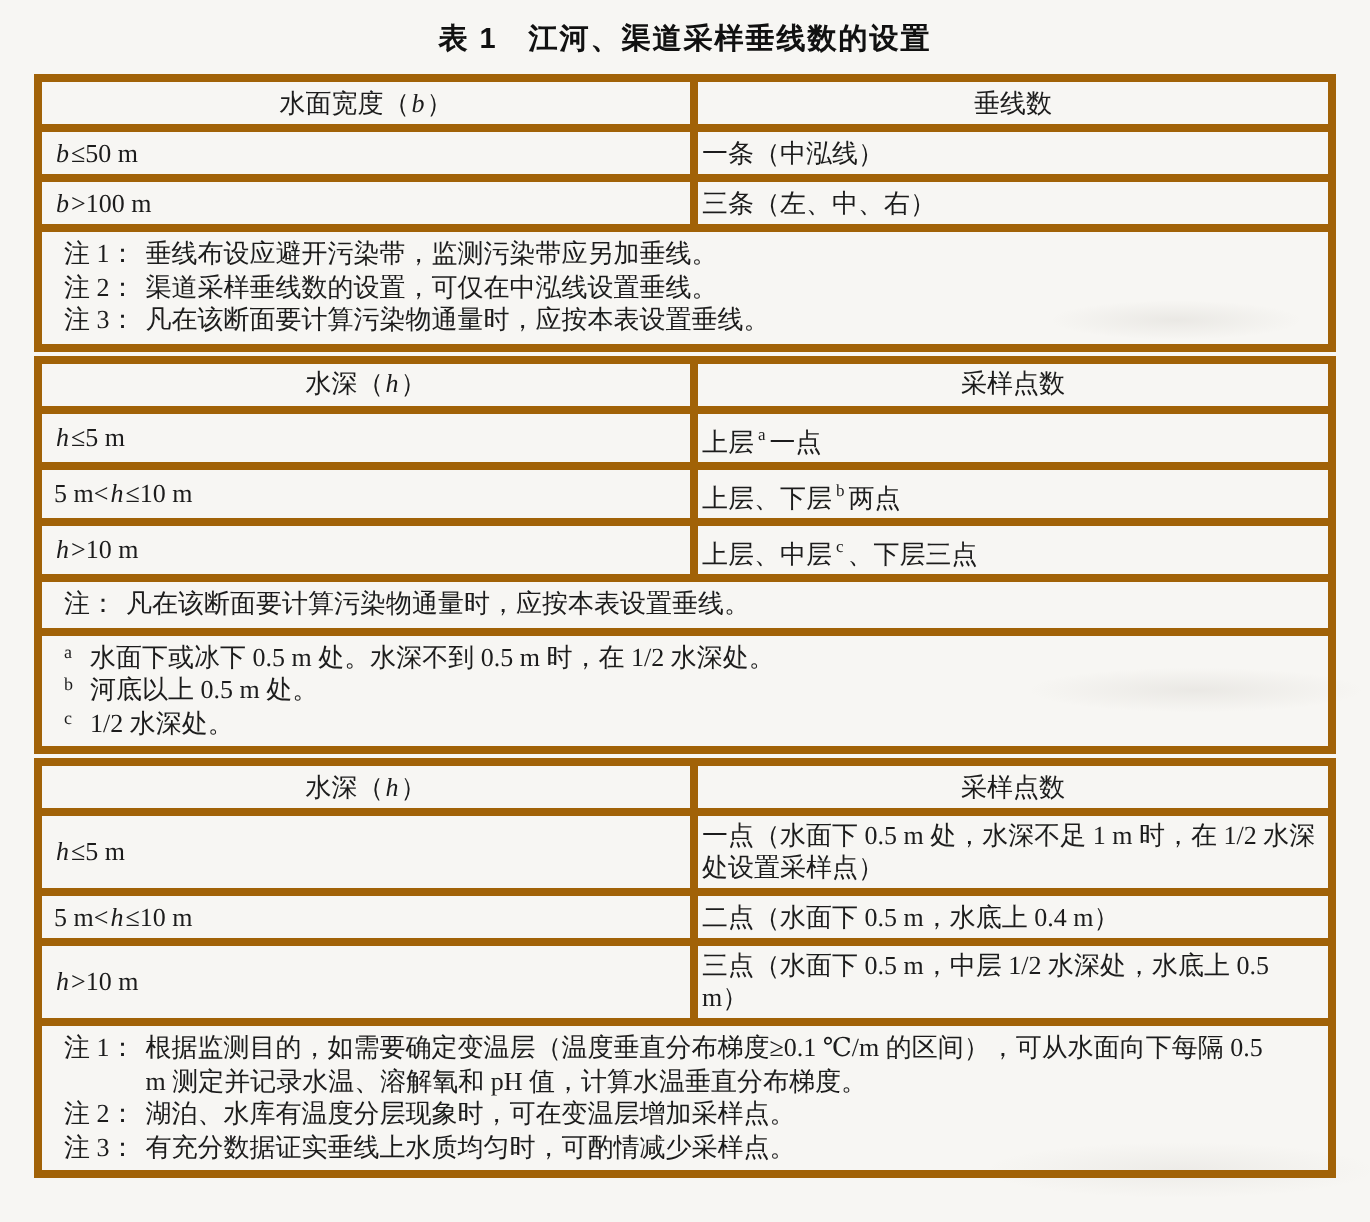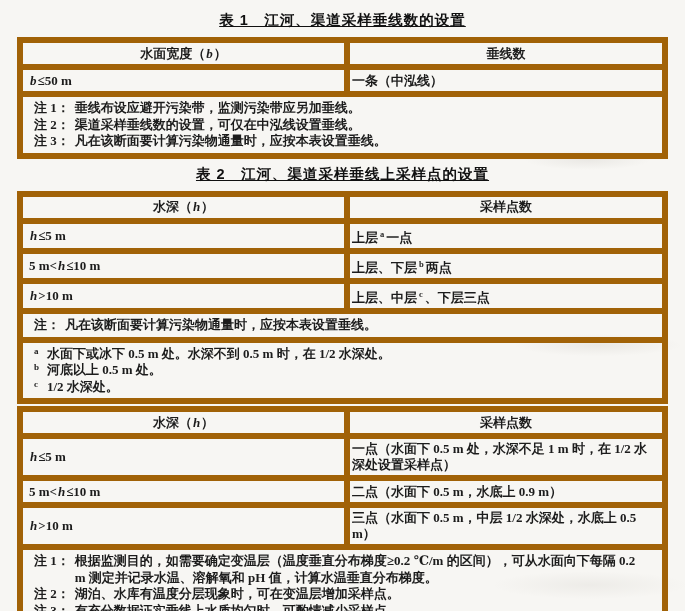--- a/index.html
+++ b/index.html
@@ -12,30 +12,30 @@
       radial-gradient(ellipse 90px 14px at 588px 160px, rgba(120,112,100,0.10), transparent 70%),
       radial-gradient(ellipse 120px 16px at 598px 345px, rgba(120,112,100,0.10), transparent 70%),
       radial-gradient(ellipse 140px 20px at 590px 585px, rgba(120,112,100,0.08), transparent 70%);
   }
   .page { padding-top: 5px; }
   .tbl-title {
     text-align: center; font-weight: bold; font-size: 14.5px; line-height: 18px;
     margin: 10px 0 8px 0; letter-spacing: 1px; color: #111;
     font-family: "Liberation Sans", "DejaVu Sans", sans-serif;
   }
-  .tbl-title:first-of-type { margin-top: 6px; text-decoration: underline; }
+  .tbl-title:first-of-type { margin-top: 6px; }
   .tbl-holder { width: 651px; margin: 0 auto; }
   table.std-table {
     width: 651px; border-collapse: collapse; table-layout: fixed;
     border: 2px solid #262626; background: transparent;
     margin: 0 0 2px 0;
   }
   th, td {
-    border: 6px solid #a16207;
-    font-size: 13px; font-weight: bold;
+    border: 4px solid #a16207;
+    font-size: 13px; font-weight: normal;
     line-height: 16px; padding: 2px 6px;
     vertical-align: middle;
     word-break: break-all;
   }
   th.hdr { height: 17px; text-align: center; }
   td.cell-left { text-align: left; }
   td.cell-right { text-align: left; padding-left: 2px; }
   td.data-cell { height: 17px; }
   td.notes-cell, td.foot-cell { padding: 3px 22px 3px 11px; }
   .note-line { display: flex; line-height: 16.5px; font-size: 13px; }
@@ -68,88 +68,36 @@
               <th class="hdr"><span>水面宽度（</span><i class="var">b</i><span>）</span></th>
               <th class="hdr"><span>垂线数</span></th>
             </tr>
           </thead>
           <tbody>
             <tr>
               <td class="cell-left data-cell"><i class="var">b</i><span>≤50 m</span></td>
               <td class="cell-right data-cell"><span>一条（中泓线）</span></td>
             </tr>
             <tr>
+              <td class="cell-left data-cell"><i class="var">b</i><span>&gt;100 m</span></td>
+              <td class="cell-right data-cell"><span>三条（左、中、右）</span></td>
+            </tr>
+            <tr>
               <td class="notes-cell" colspan="2">
                 <div class="note-line">
                   <span class="note-label">注 1：</span>
                   <span class="note-text">垂线布设应避开污染带，监测污染带应另加垂线。</span>
                 </div>
                 <div class="note-line">
                   <span class="note-label">注 2：</span>
                   <span class="note-text">渠道采样垂线数的设置，可仅在中泓线设置垂线。</span>
                 </div>
                 <div class="note-line">
                   <span class="note-label">注 3：</span>
                   <span class="note-text">凡在该断面要计算污染物通量时，应按本表设置垂线。</span>
-                </div>
-              </td>
-            </tr>
-          </tbody>
-        </table>
-      </div>
-  </section>
-
-  <section>
-    <div class="tbl-title">表 2　江河、渠道采样垂线上采样点的设置</div>
-    <div class="tbl-holder">
-        <table class="std-table">
-          <colgroup>
-            <col style="width: 50.7%;">
-            <col style="width: 49.3%;">
-          </colgroup>
-          <thead>
-            <tr>
-              <th class="hdr"><span>水深（</span><i class="var">h</i><span>）</span></th>
-              <th class="hdr"><span>采样点数</span></th>
-            </tr>
-          </thead>
-          <tbody>
-            <tr>
-              <td class="cell-left data-cell"><i class="var">h</i><span>≤5 m</span></td>
-              <td class="cell-right data-cell"><span>上层</span><sup class="supvar">a</sup><span>一点</span></td>
-            </tr>
-            <tr>
-              <td class="cell-left data-cell"><span>5 m&lt;</span><i class="var">h</i><span>≤10 m</span></td>
-              <td class="cell-right data-cell"><span>上层、下层</span><sup class="supvar">b</sup><span>两点</span></td>
-            </tr>
-            <tr>
-              <td class="cell-left data-cell"><i class="var">h</i><span>&gt;10 m</span></td>
-              <td class="cell-right data-cell"><span>上层、中层</span><sup class="supvar">c</sup><span>、下层三点</span></td>
-            </tr>
-            <tr>
-              <td class="notes-cell" colspan="2">
-                <div class="note-line">
-                  <span class="note-label">注：</span>
-                  <span class="note-text">凡在该断面要计算污染物通量时，应按本表设置垂线。</span>
-                </div>
-              </td>
-            </tr>
-            <tr>
-              <td class="foot-cell" colspan="2">
-                <div class="foot-line">
-                  <span class="foot-marker">a</span>
-                  <span class="foot-text">水面下或冰下 0.5 m 处。水深不到 0.5 m 时，在 1/2 水深处。</span>
-                </div>
-                <div class="foot-line">
-                  <span class="foot-marker">b</span>
-                  <span class="foot-text">河底以上 0.5 m 处。</span>
-                </div>
-                <div class="foot-line">
-                  <span class="foot-marker">c</span>
-                  <span class="foot-text">1/2 水深处。</span>
                 </div>
               </td>
             </tr>
           </tbody>
         </table>
       </div>
   </section>
 
   <section>
     <div class="tbl-holder">
@@ -160,44 +108,99 @@
           </colgroup>
           <thead>
             <tr>
               <th class="hdr"><span>水深（</span><i class="var">h</i><span>）</span></th>
               <th class="hdr"><span>采样点数</span></th>
             </tr>
           </thead>
           <tbody>
             <tr>
               <td class="cell-left data-cell"><i class="var">h</i><span>≤5 m</span></td>
-              <td class="cell-right data-cell"><span>一点（水面下 0.5 m 处，水深不足 1 m 时，在 1/2 水深处设置采样点）</span></td>
+              <td class="cell-right data-cell"><span>上层</span><sup class="supvar">a</sup><span>一点</span></td>
             </tr>
             <tr>
               <td class="cell-left data-cell"><span>5 m&lt;</span><i class="var">h</i><span>≤10 m</span></td>
-              <td class="cell-right data-cell"><span>二点（水面下 0.5 m，水底上 0.9 m）</span></td>
+              <td class="cell-right data-cell"><span>上层、下层</span><sup class="supvar">b</sup><span>两点</span></td>
             </tr>
             <tr>
               <td class="cell-left data-cell"><i class="var">h</i><span>&gt;10 m</span></td>
-              <td class="cell-right data-cell"><span>三点（水面下 0.5 m，中层 1/2 水深处，水底上 0.5 m）</span></td>
+              <td class="cell-right data-cell"><span>上层、中层</span><sup class="supvar">c</sup><span>、下层三点</span></td>
             </tr>
             <tr>
               <td class="notes-cell" colspan="2">
                 <div class="note-line">
-                  <span class="note-label">注 1：</span>
-                  <span class="note-text">根据监测目的，如需要确定变温层（温度垂直分布梯度≥0.2 ℃/m 的区间），可从水面向下每隔 0.2 m 测定并记录水温、溶解氧和 pH 值，计算水温垂直分布梯度。</span>
-                </div>
-                <div class="note-line">
-                  <span class="note-label">注 2：</span>
-                  <span class="note-text">湖泊、水库有温度分层现象时，可在变温层增加采样点。</span>
-                </div>
-                <div class="note-line">
-                  <span class="note-label">注 3：</span>
-                  <span class="note-text">有充分数据证实垂线上水质均匀时，可酌情减少采样点。</span>
+                  <span class="note-label">注：</span>
+                  <span class="note-text">凡在该断面要计算污染物通量时，应按本表设置垂线。</span>
+                </div>
+              </td>
+            </tr>
+            <tr>
+              <td class="foot-cell" colspan="2">
+                <div class="foot-line">
+                  <span class="foot-marker">a</span>
+                  <span class="foot-text">水面下或冰下 0.5 m 处。水深不到 0.5 m 时，在 1/2 水深处。</span>
+                </div>
+                <div class="foot-line">
+                  <span class="foot-marker">b</span>
+                  <span class="foot-text">河底以上 0.5 m 处。</span>
+                </div>
+                <div class="foot-line">
+                  <span class="foot-marker">c</span>
+                  <span class="foot-text">1/2 水深处。</span>
                 </div>
               </td>
             </tr>
           </tbody>
         </table>
       </div>
   </section>
 
+  <section>
+    <div class="tbl-holder">
+        <table class="std-table">
+          <colgroup>
+            <col style="width: 50.7%;">
+            <col style="width: 49.3%;">
+          </colgroup>
+          <thead>
+            <tr>
+              <th class="hdr"><span>水深（</span><i class="var">h</i><span>）</span></th>
+              <th class="hdr"><span>采样点数</span></th>
+            </tr>
+          </thead>
+          <tbody>
+            <tr>
+              <td class="cell-left data-cell"><i class="var">h</i><span>≤5 m</span></td>
+              <td class="cell-right data-cell"><span>一点（水面下 0.5 m 处，水深不足 1 m 时，在 1/2 水深处设置采样点）</span></td>
+            </tr>
+            <tr>
+              <td class="cell-left data-cell"><span>5 m&lt;</span><i class="var">h</i><span>≤10 m</span></td>
+              <td class="cell-right data-cell"><span>二点（水面下 0.5 m，水底上 0.4 m）</span></td>
+            </tr>
+            <tr>
+              <td class="cell-left data-cell"><i class="var">h</i><span>&gt;10 m</span></td>
+              <td class="cell-right data-cell"><span>三点（水面下 0.5 m，中层 1/2 水深处，水底上 0.5 m）</span></td>
+            </tr>
+            <tr>
+              <td class="notes-cell" colspan="2">
+                <div class="note-line">
+                  <span class="note-label">注 1：</span>
+                  <span class="note-text">根据监测目的，如需要确定变温层（温度垂直分布梯度≥0.1 ℃/m 的区间），可从水面向下每隔 0.5 m 测定并记录水温、溶解氧和 pH 值，计算水温垂直分布梯度。</span>
+                </div>
+                <div class="note-line">
+                  <span class="note-label">注 2：</span>
+                  <span class="note-text">湖泊、水库有温度分层现象时，可在变温层增加采样点。</span>
+                </div>
+                <div class="note-line">
+                  <span class="note-label">注 3：</span>
+                  <span class="note-text">有充分数据证实垂线上水质均匀时，可酌情减少采样点。</span>
+                </div>
+              </td>
+            </tr>
+          </tbody>
+        </table>
+      </div>
+  </section>
+
 </div>
 
 </body></html>

